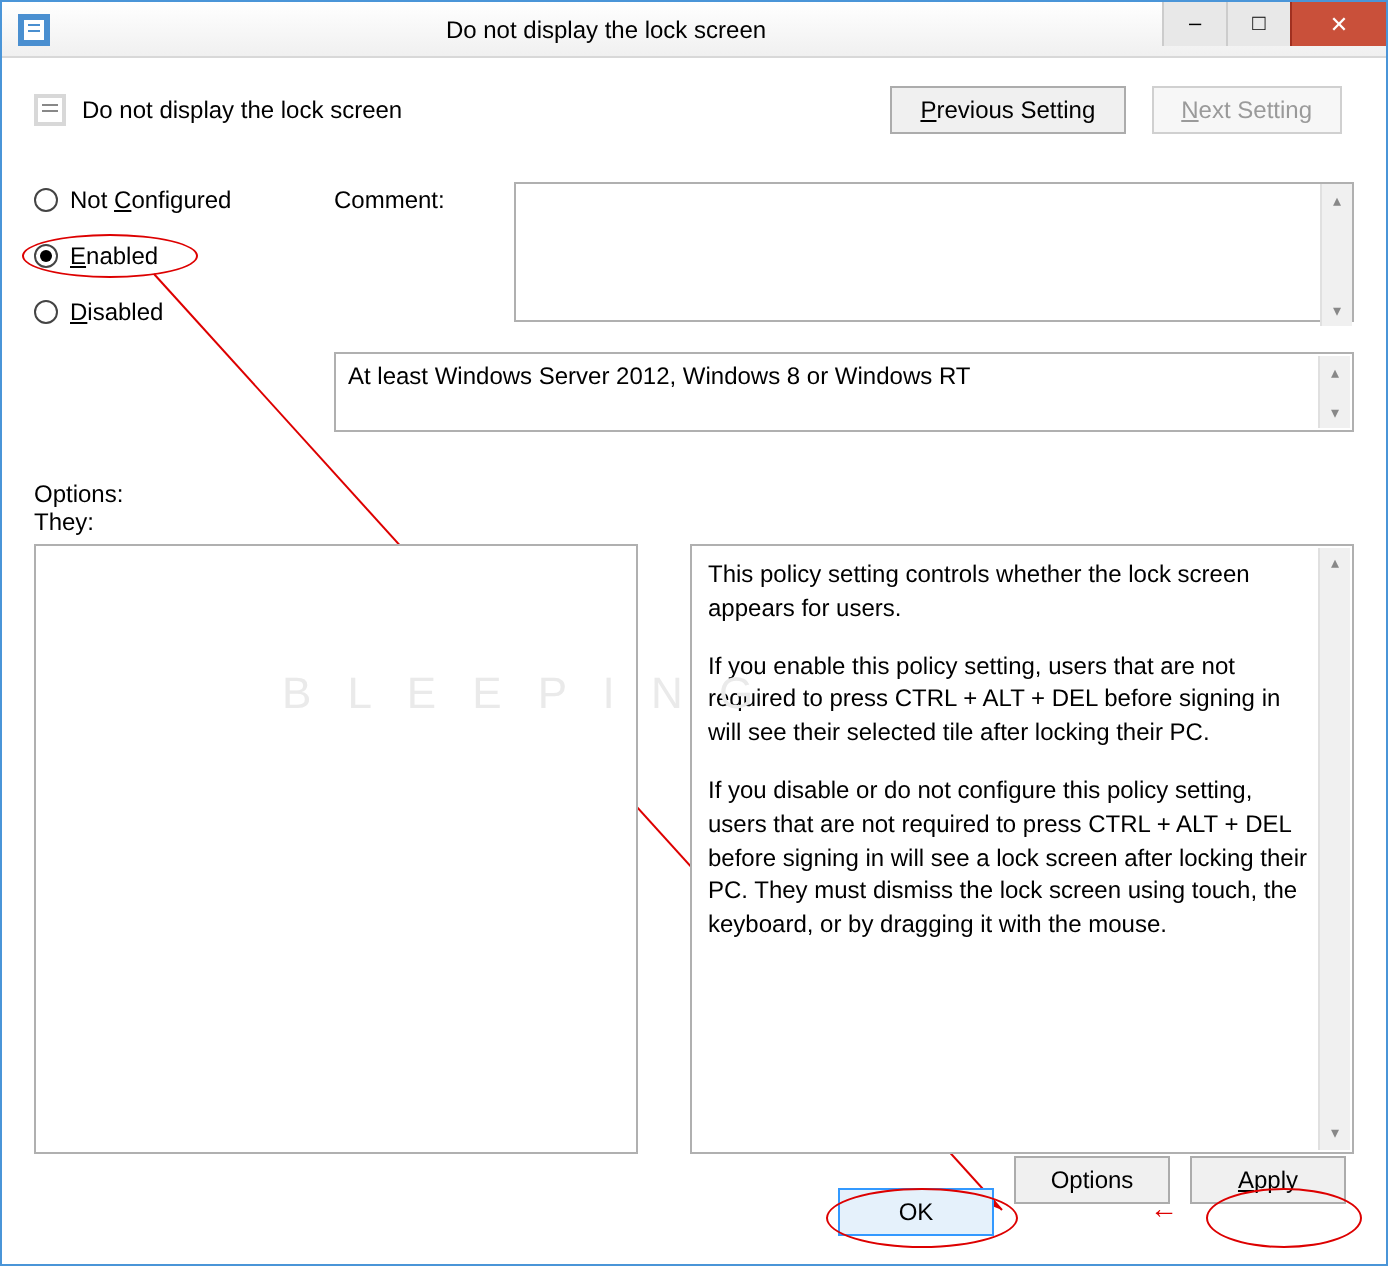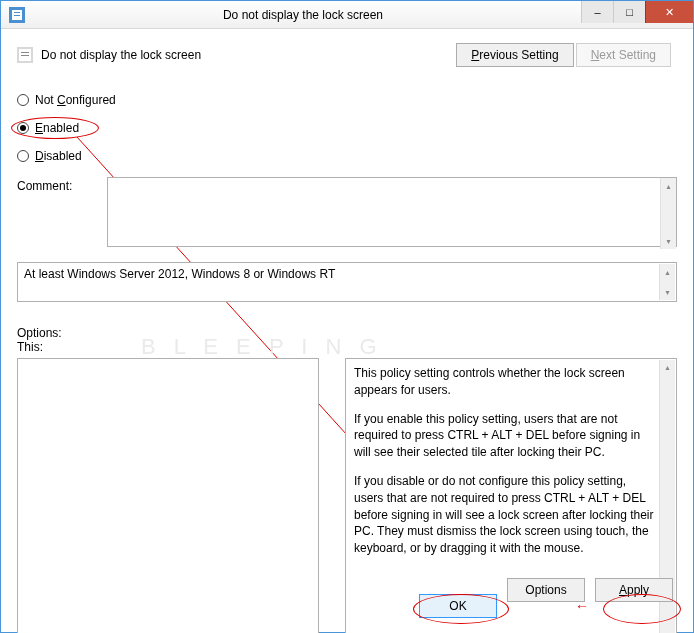--- a/index.html
+++ b/index.html
@@ -14,27 +14,27 @@
 .titlebar .ctrl { width: 32px; height: 22px; display: flex; align-items: center; justify-content: center; font-size: 11px; }
 .titlebar .ctrl.min, .titlebar .ctrl.max { background: #e8e8e8; border-left: 1px solid #ccc; }
 .titlebar .ctrl.close { background: #c9503a; color: #fff; width: 48px; border-left: 1px solid #a03020; }
 
 .body { padding: 14px 16px 0 16px; height: calc(100% - 28px); position: relative; }
 
 .headerrow { display: flex; align-items: center; justify-content: space-between; margin-bottom: 24px; }
 .headerrow .left { display: flex; align-items: center; gap: 8px; }
 .headerrow .left .smicon { width: 16px; height: 16px; }
 .headerrow .left .subtitle { font-size: 12px; color: #000; }
-.headerrow .navbtns { display: flex; gap: 2px; margin-right: 6px; }
+.headerrow .navbtns { display: flex; gap: 13px; margin-right: 6px; }
 .btn { height: 24px; padding: 0 14px; border: 1px solid #acacac; background: #f0f0f0; font-size: 12px; display: inline-flex; align-items: center; justify-content: center; cursor: default; }
 .btn.focus { border: 1px solid #3399ff; background: #e5f1fb; margin-top: 32px; }
 .btn.disabled { color: #9a9a9a; border-color: #d0d0d0; background: #f7f7f7; }
 .btn .underl { text-decoration: underline; }
 
-.midrow { display: flex; flex-direction: column; }
+.midrow { display: flex; }
 .radios { width: 150px; padding-top: 2px; }
 .radio { display: flex; align-items: center; gap: 6px; margin-bottom: 14px; position: relative; }
 .radio .dot { width: 12px; height: 12px; border: 1px solid #444; border-radius: 50%; display: inline-flex; align-items: center; justify-content: center; }
 .radio .dot .inner { width: 6px; height: 6px; background: #000; border-radius: 50%; }
 .radio .lab .u { text-decoration: underline; }
 .annot-circ { position: absolute; left: -6px; top: -4px; width: 88px; height: 22px; border: 1px solid #d00; border-radius: 50%; pointer-events: none; }
 
 .fields { flex: 1; }
 .frow { display: flex; margin-bottom: 12px; }
 .frow .flab { width: 90px; padding-top: 2px; }
@@ -151,21 +151,21 @@
                   <div class="sarr down">▾</div>
                 </div>
             </div>
           </div>
         </div>
       </div>
     </div>
 
     <div class="labrow">
       <div class="olab">Options:</div>
-      <div class="hlab">This:</div>
+      <div class="hlab">They:</div>
     </div>
 
     <div class="panes">
       <div class="pane options"></div>
       <div class="pane help">
         <p>This policy setting controls whether the lock screen appears for users.</p>
         <p>If you enable this policy setting, users that are not required to press CTRL + ALT + DEL before signing in will see their selected tile after  locking their PC.</p>
         <p>If you disable or do not configure this policy setting, users that are not required to press CTRL + ALT + DEL before signing in will see a lock screen after locking their PC. They must dismiss the lock screen using touch, the keyboard, or by dragging it with the mouse.</p>
         <div class="sbar">
             <div class="sarr up">▴</div>

